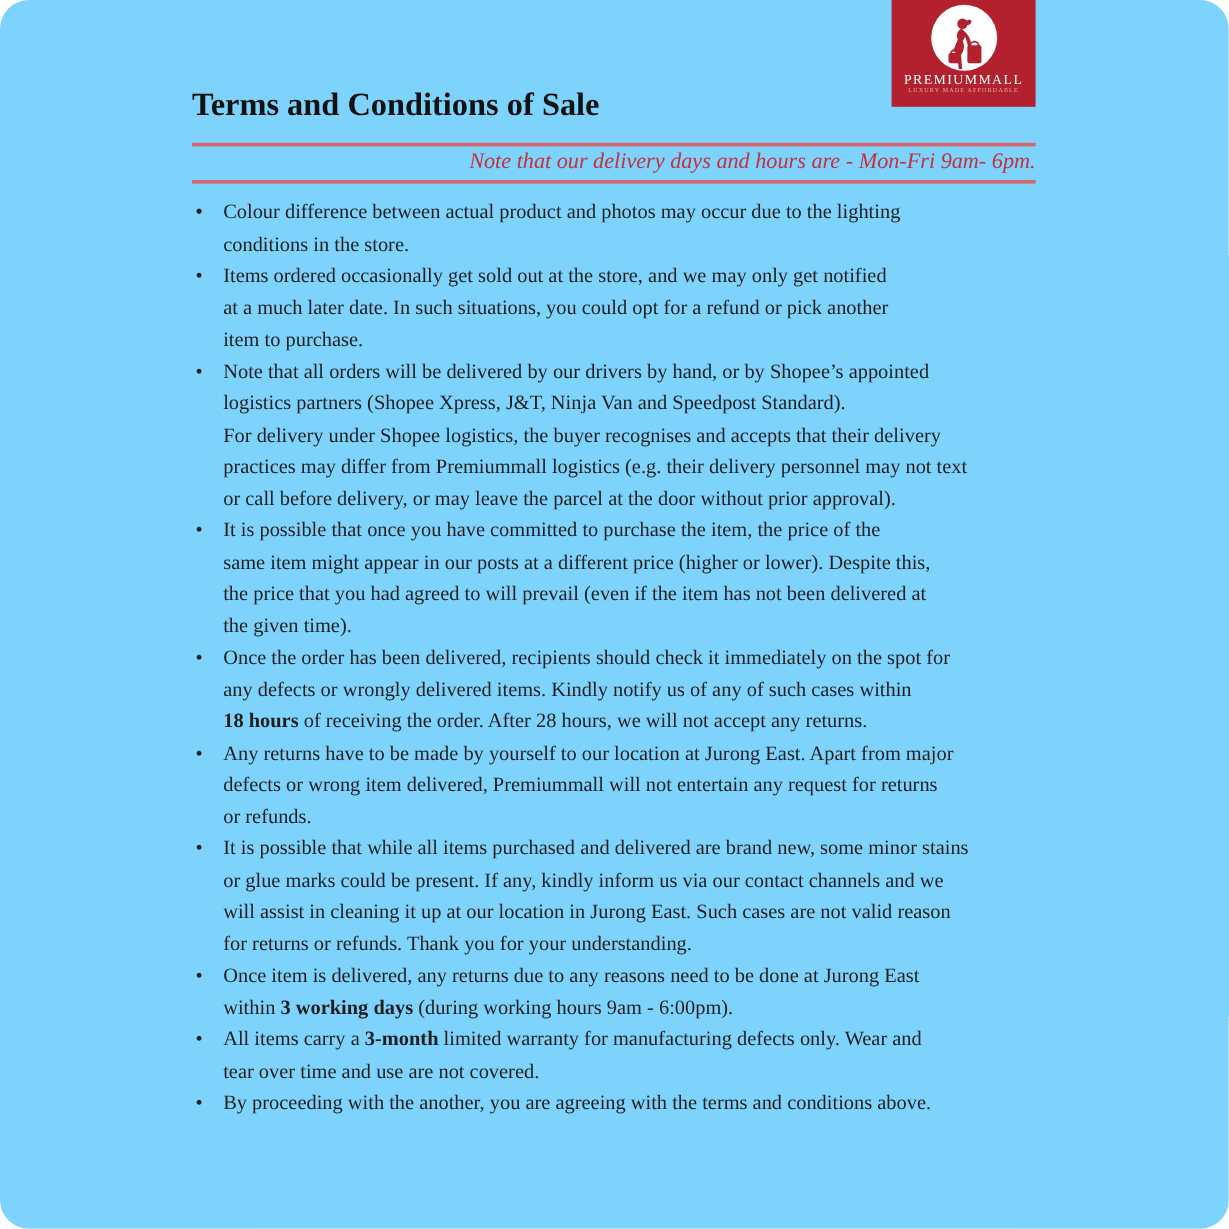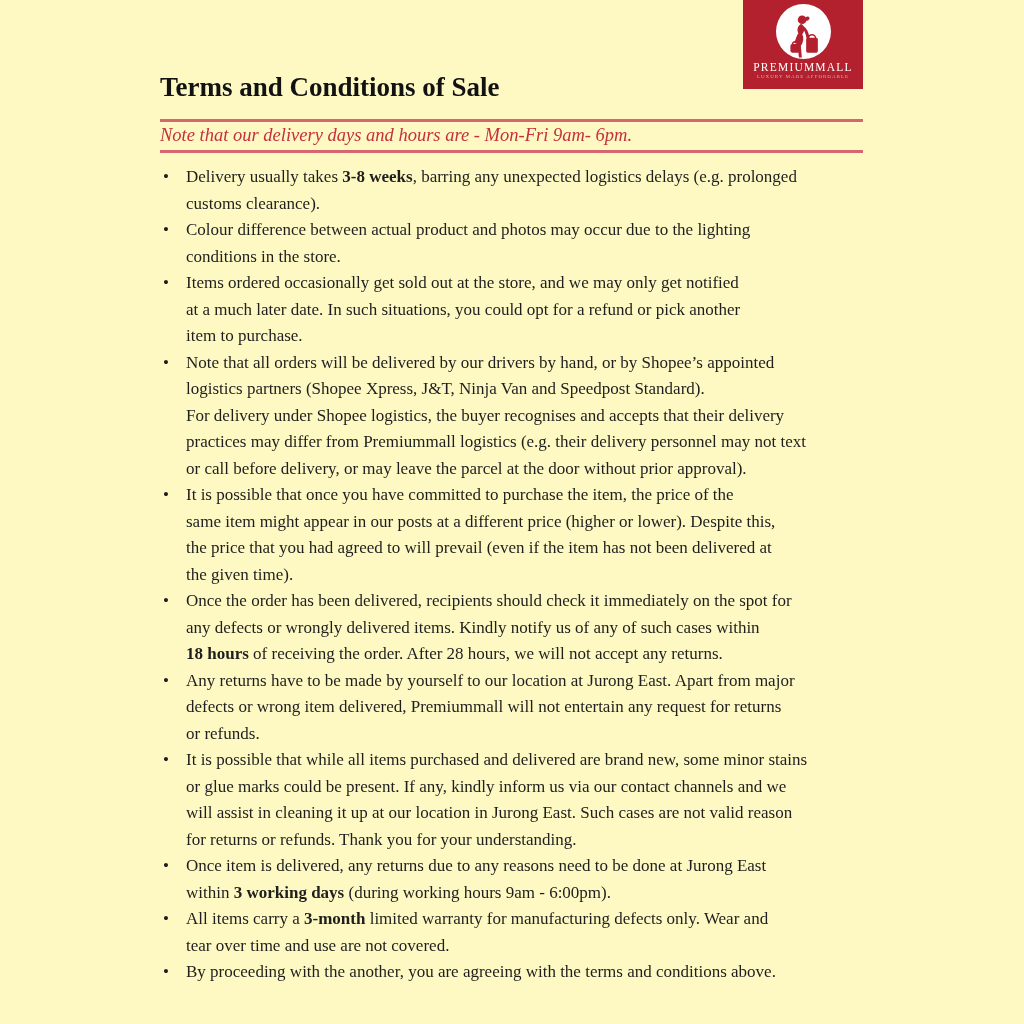--- a/index.html
+++ b/index.html
@@ -1,19 +1,20 @@
 <!DOCTYPE html>
 <html style="--brand-red: #b3212f; --notice-red: #c5303e; --rule-red: #d5666e; --text-color: #1e1e1e; --tagline-pink: #e2a9ae;"><head>
 <meta charset="utf-8">
 <style>
   html,body { margin:0; padding:0; background:#ffffff; }
   .page {
-    position:relative; width:1024px; height:1024px; background:#fef9c3;
+    position:relative; width:1024px; height:1024px; background:#7dd3fc;
     font-family:"Liberation Serif", serif; color:var(--text-color,#1e1e1e);
     overflow:hidden;
+    border-radius:24px;
   }
   
   .logo {
     position:absolute; top:0; left:743px; width:120px; height:89px;
     background:var(--brand-red,#b3212f); text-align:center;
   }
   .logo-circle {
     width:55px; height:55px; border-radius:50%; background:#fff;
     margin:4px auto 0; display:flex; align-items:flex-end; justify-content:center;
     overflow:hidden;
@@ -30,21 +31,21 @@
   .title {
     margin:0; padding-top:70px; margin-left:160px; width:703px;
     font-size:27px; line-height:34px; font-weight:bold;
     color:#121212;
   }
   
   .notice {
     margin:15px 0 0 160px; width:703px;
     border-top:3px solid var(--rule-red,#d5666e);
     border-bottom:3px solid var(--rule-red,#d5666e);
-    text-align:left; padding:3px 0 4px;
+    text-align:right; padding:3px 0 4px;
   }
   .notice-text {
     font-style:italic; font-size:18.5px; color:var(--notice-red,#c5303e);
   }
   
   .terms {
     list-style:none; margin:11px 0 0 160px; padding:0; width:730px;
     font-size:17px; line-height:26.5px;
   }
   .terms li { position:relative; padding-left:26px; }
@@ -77,22 +78,21 @@
     <div class="logo-tagline">LUXURY MADE AFFORDABLE</div>
   </div>
 
   <h1 class="title">Terms and Conditions of Sale</h1>
 
   <div class="notice">
     <span class="notice-text">Note that our delivery days and hours are - Mon-Fri 9am- 6pm.</span>
   </div>
 
   <ul class="terms">
-      <li><span class="marker">•</span><span class="txt"><span>Delivery usually takes </span><b>3-8 weeks</b><span>, barring any unexpected logistics delays (e.g. prolonged
-customs clearance).</span></span></li>
+      <li><span class="marker">•</span></li>
       <li><span class="marker">•</span><span class="txt"><span>Colour difference between actual product and photos may occur due to the lighting
 conditions in the store.</span></span></li>
       <li><span class="marker">•</span><span class="txt"><span>Items ordered occasionally get sold out at the store, and we may only get notified
 at a much later date. In such situations, you could opt for a refund or pick another
 item to purchase.</span></span></li>
       <li><span class="marker">•</span><span class="txt"><span>Note that all orders will be delivered by our drivers by hand, or by Shopee’s appointed
 logistics partners (Shopee Xpress, J&amp;T, Ninja Van and Speedpost Standard).
 For delivery under Shopee logistics, the buyer recognises and accepts that their delivery
 practices may differ from Premiummall logistics (e.g. their delivery personnel may not text
 or call before delivery, or may leave the parcel at the door without prior approval).</span></span></li>

